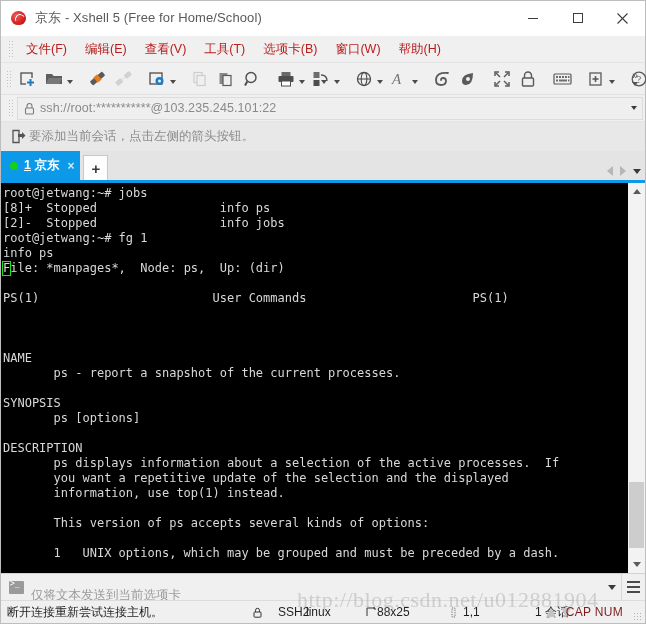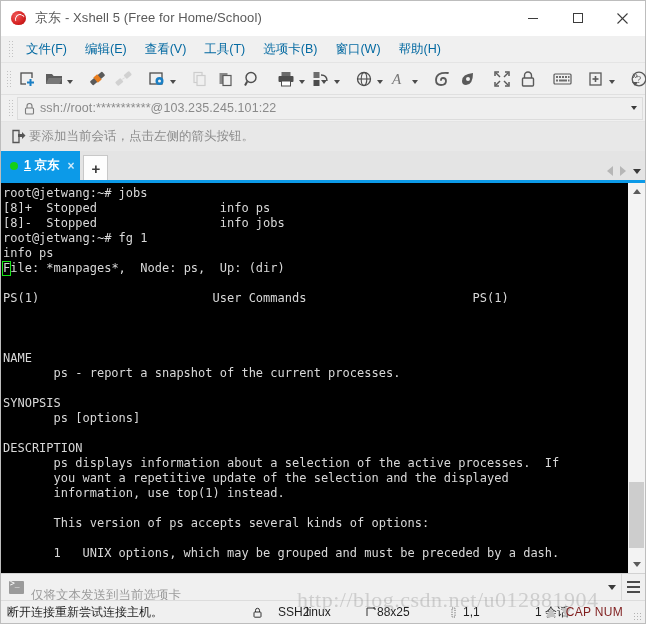--- a/index.html
+++ b/index.html
@@ -55,21 +55,21 @@
     display:flex;align-items:center;padding-left:6px;
     border-bottom:1px solid #e4e4e4;
   }
   .grip{
     width:7px;height:20px;margin-right:3px;flex:0 0 7px;
     background-image:radial-gradient(#bdbdbd 38%, transparent 40%);
     background-size:3px 3px;background-position:1px 1px;
     opacity:.9;
   }
   .menu-item{
-    padding:4px 9px;font-size:12.5px;color:#0369a1;white-space:nowrap;
+    padding:4px 9px;font-size:12.5px;color:#b91c1c;white-space:nowrap;
   }
 
   
   .toolbar{
     height:31px;flex:0 0 31px;background:#f0f0f0;
     display:flex;align-items:center;padding-left:4px;
     border-bottom:1px solid #e0e0e0;position:relative;
   }
   .tb-item{display:flex;align-items:center;height:26px;padding:0 2px;}
   .tb-ico{width:22px;height:22px;display:flex;align-items:center;justify-content:center;}
@@ -548,21 +548,21 @@
     <div class="tabbar-right">
       <span class="tri-l"></span>
       <span class="tri-r"></span>
       <span class="tabbar-caret"></span>
     </div>
   </div>
 
   <div class="termwrap">
     <div class="term"><span>root@jetwang:~# jobs</span>
 <span>[8]+  Stopped                 info ps</span>
-<span>[8]-  Stopped                 info jobs</span>
+<span>[2]-  Stopped                 info jobs</span>
 <span>root@jetwang:~# fg 1</span>
 <span>info ps</span>
 <span class="cursor">F</span><span>ile: *manpages*,  Node: ps,  Up: (dir)</span>
 <span></span>
 <span>PS(1)                        User Commands                       PS(1)</span>
 <span></span>
 <span></span>
 <span></span>
 <span>NAME</span>
 <span>       ps - report a snapshot of the current processes.</span>

